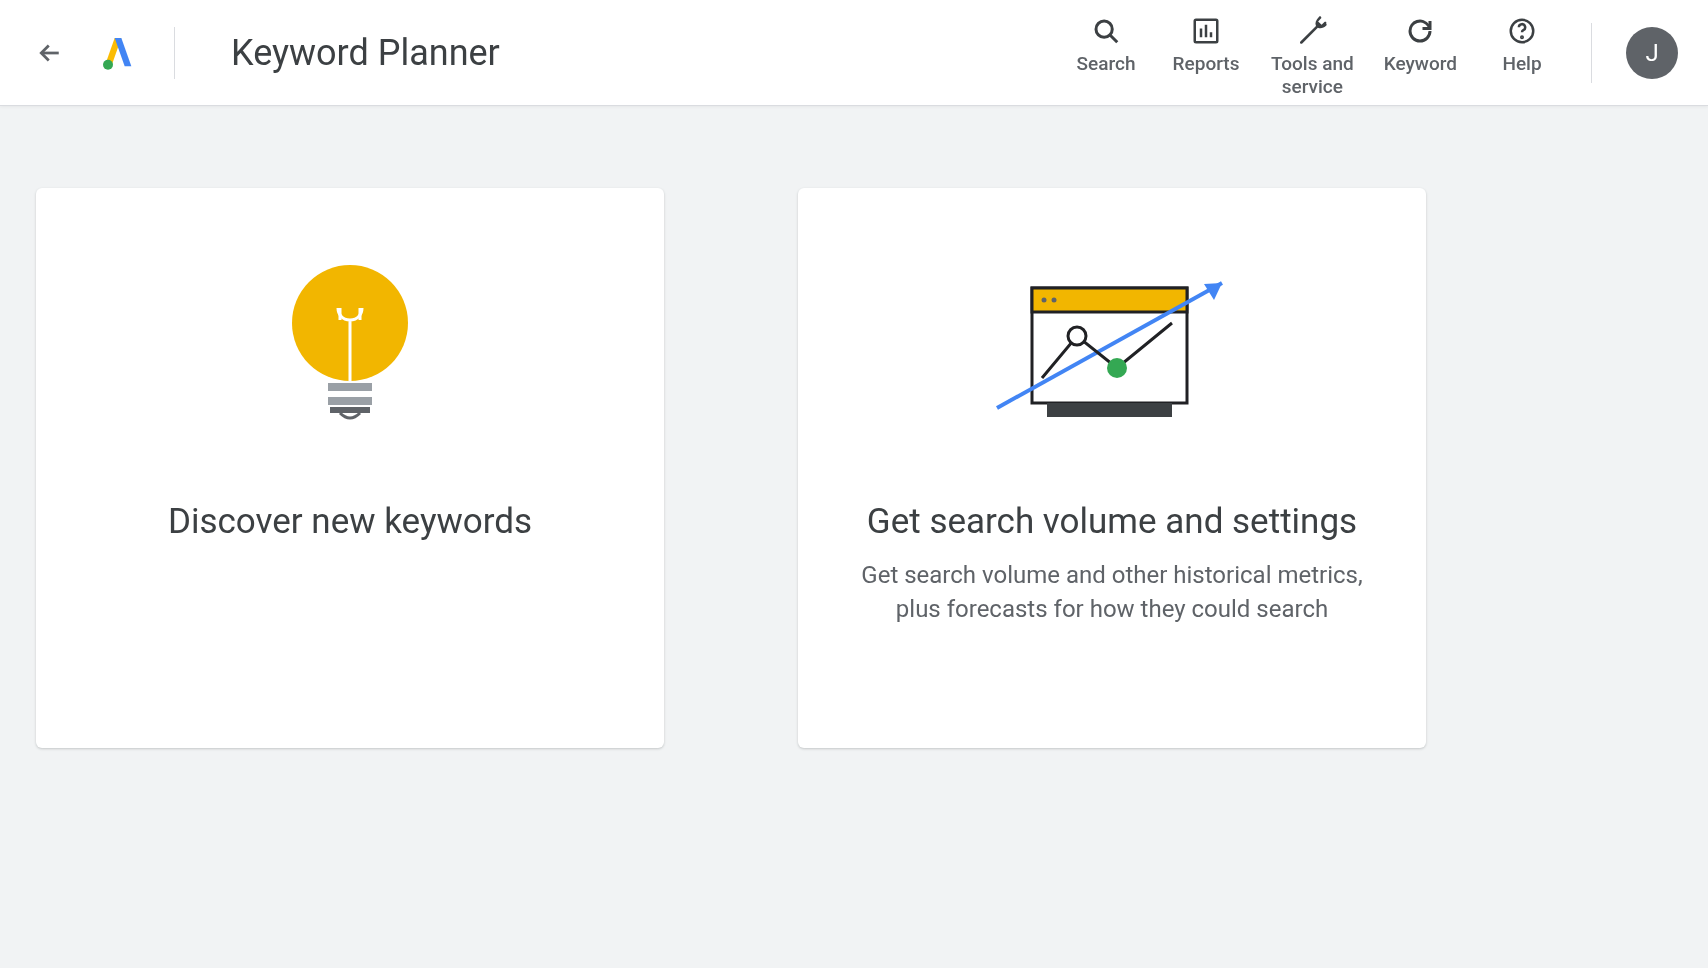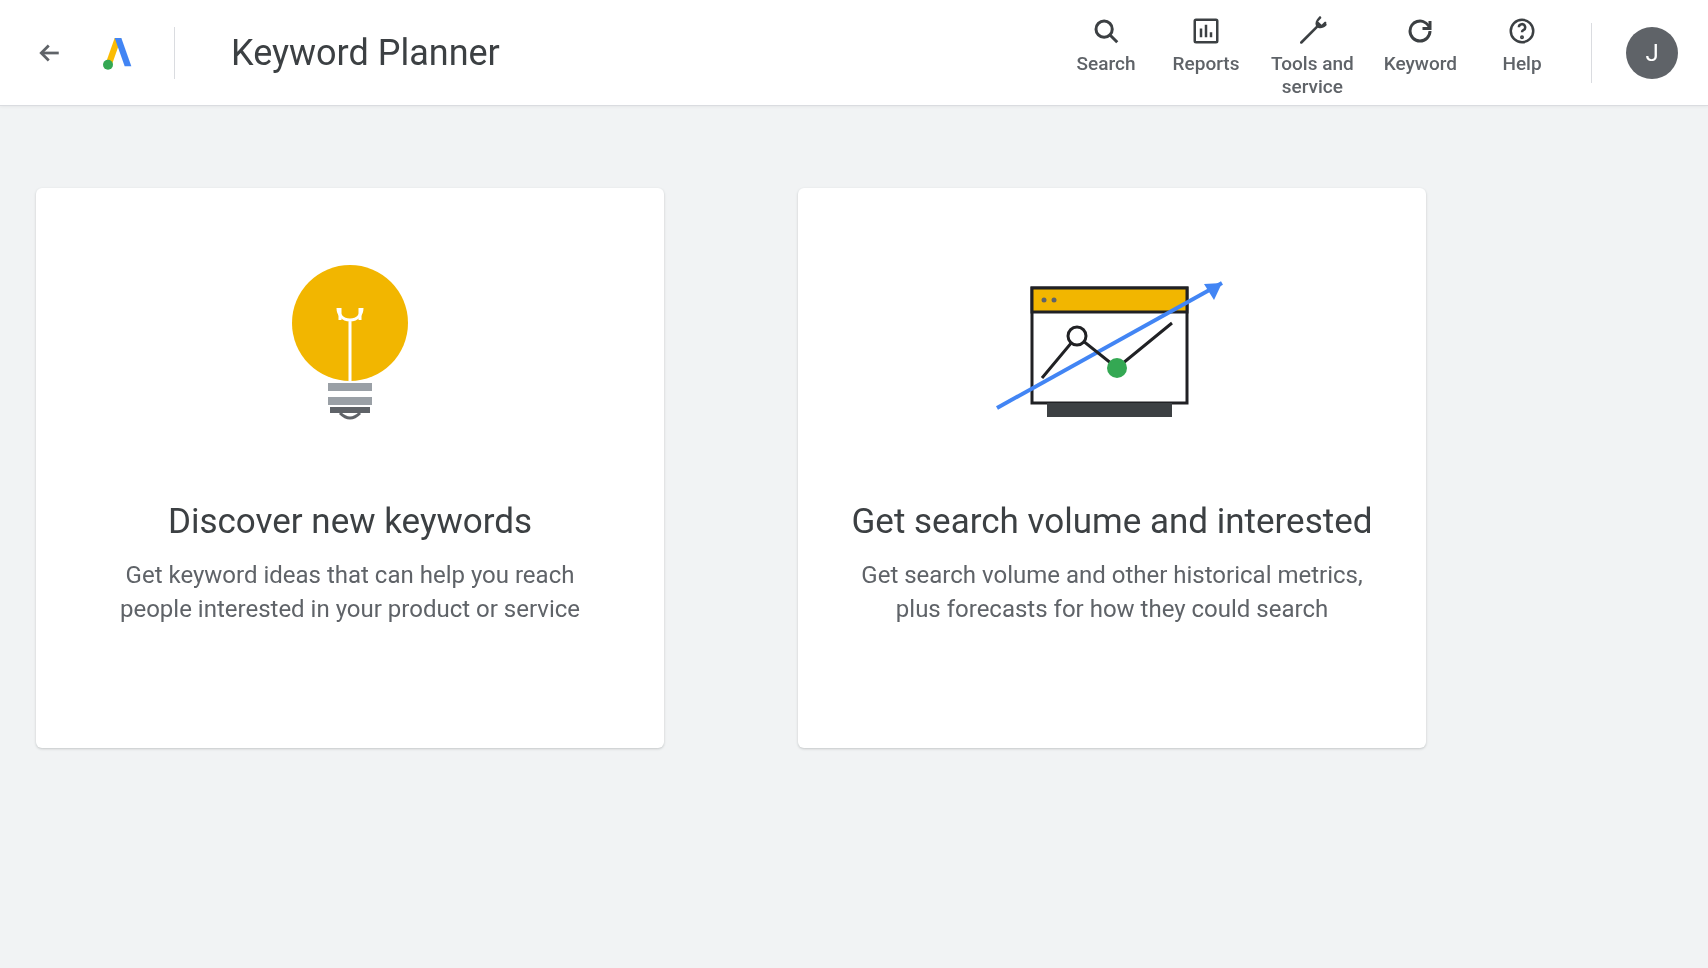--- a/index.html
+++ b/index.html
@@ -182,35 +182,34 @@
         <path d="M70 62 C62 62 58 56 58 50 M70 62 C78 62 82 56 82 50 M70 62 L70 130" stroke="#fff" stroke-width="3" fill="none"></path>
         <path d="M60 50 L60 62 M80 50 L80 62" stroke="#fff" stroke-width="3" fill="none"></path>
         <rect x="48" y="125" width="44" height="8" fill="#9AA0A6"></rect>
         <rect x="48" y="135" width="44" height="4" fill="#fff"></rect>
         <rect x="48" y="139" width="44" height="8" fill="#9AA0A6"></rect>
         <rect x="50" y="149" width="40" height="6" fill="#5f6368"></rect>
         <path d="M60 155 Q70 165 80 155" fill="none" stroke="#5f6368" stroke-width="3"></path>
       </svg>
     </div>
     <div class="card-title">Discover new keywords</div>
-    <div class="card-subtitle">Get keyword ideas that can help you reach people interested in your product or service</div>
   </div>
 
   <div class="card">
     <div class="card-illustration">
       <svg width="260" height="180" viewBox="0 0 260 180">
         <rect x="50" y="30" width="155" height="115" fill="#fff" stroke="#202124" stroke-width="3"></rect>
         <rect x="50" y="30" width="155" height="24" fill="#F2B600" stroke="#202124" stroke-width="3"></rect>
         <circle cx="62" cy="42" r="2.5" fill="#5f6368"></circle>
         <circle cx="72" cy="42" r="2.5" fill="#5f6368"></circle>
         <line x1="15" y1="150" x2="240" y2="25" stroke="#4285F4" stroke-width="4"></line>
         <polygon points="240,25 222,26 232,42" fill="#4285F4"></polygon>
         <polyline points="60,120 95,78 135,110 190,65" fill="none" stroke="#202124" stroke-width="3"></polyline>
         <circle cx="95" cy="78" r="9" fill="#fff" stroke="#202124" stroke-width="3"></circle>
         <circle cx="135" cy="110" r="10" fill="#34A853"></circle>
         <rect x="65" y="145" width="125" height="14" fill="#3c4043"></rect>
       </svg>
     </div>
-    <div class="card-title">Get search volume and interested</div>
+    <div class="card-title">Get search volume and settings</div>
     <div class="card-subtitle">Get search volume and other historical metrics, plus forecasts for how they could search</div>
   </div>
 
 </div>
 
 </body></html>

